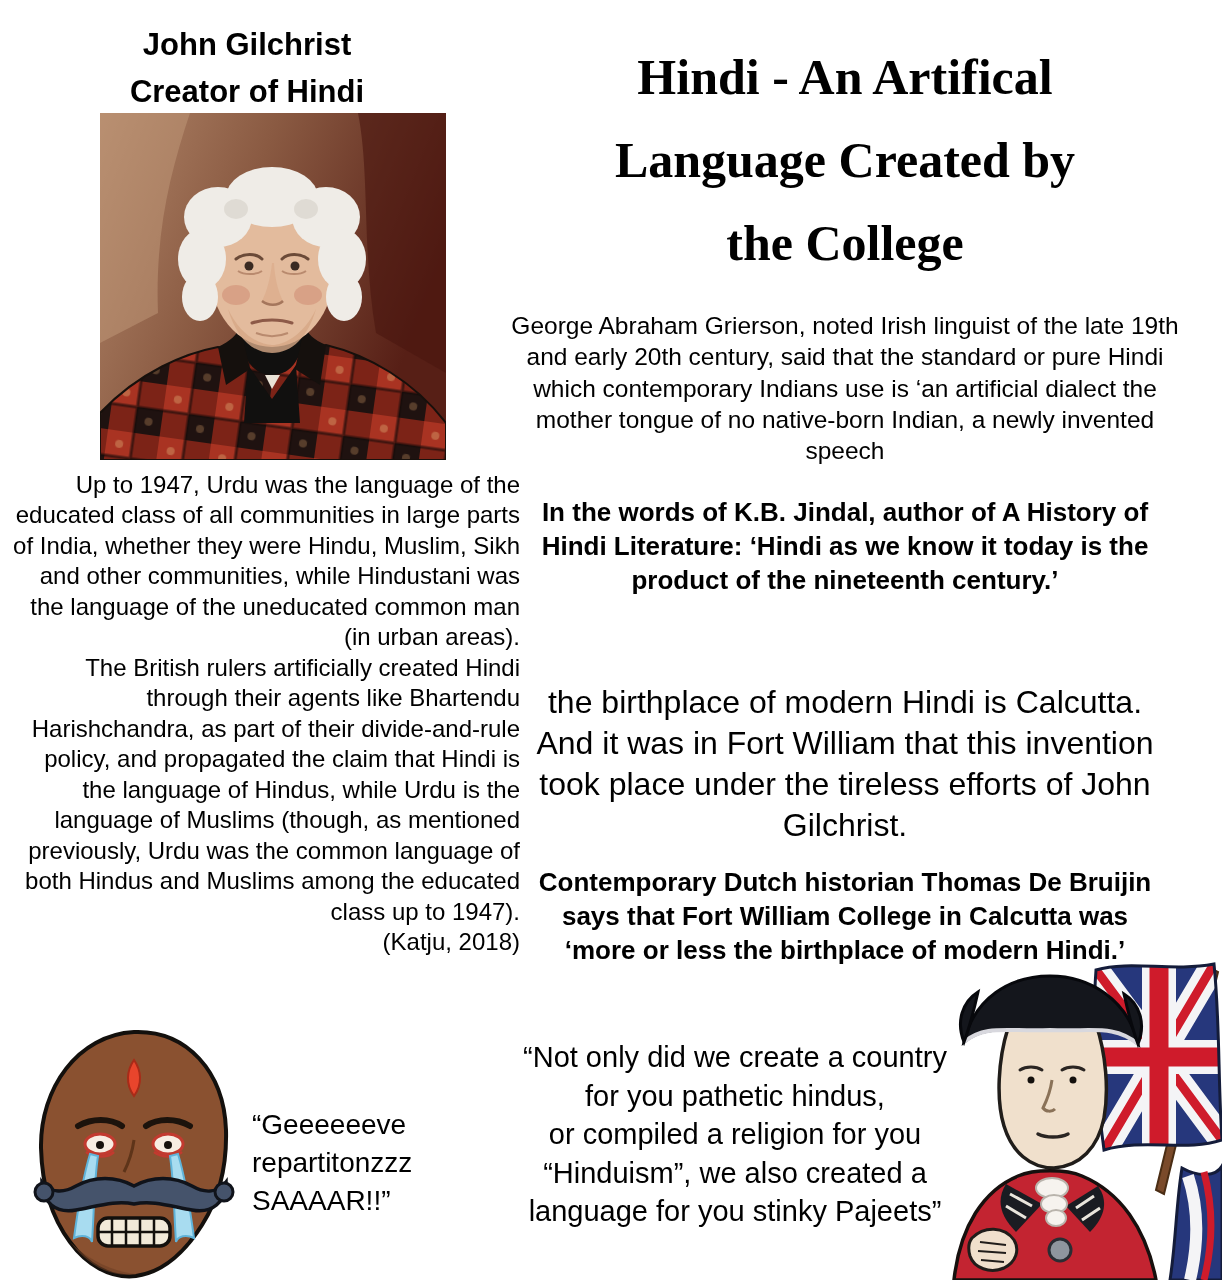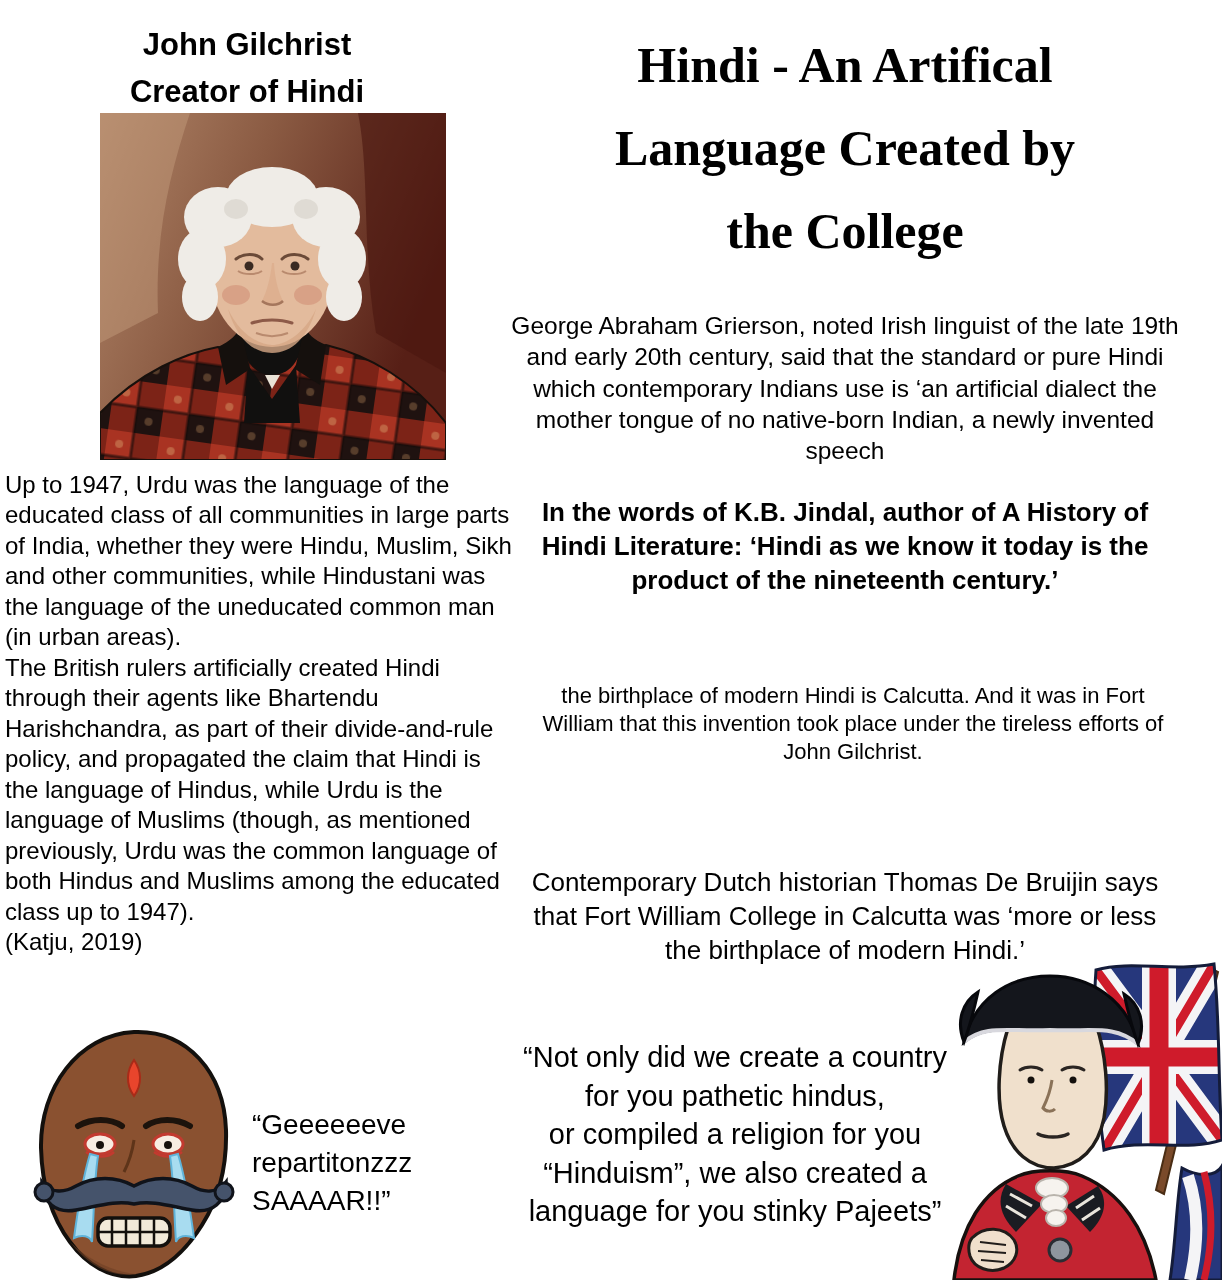--- a/index.html
+++ b/index.html
@@ -6,32 +6,32 @@
   html,body { background:#ffffff; }
   body { font-family:"Liberation Sans","DejaVu Sans",sans-serif; color:#000; }
   .canvas { position:relative; width:1222px; height:1280px; background:#fff; overflow:hidden; }
 
   .gilchrist-heading { position:absolute; left:72px; top:22px; width:350px; text-align:center;
     font-size:31px; font-weight:700; line-height:1.5; }
 
   .portrait { position:absolute; left:100px; top:113px; width:346px; height:347px; }
   .portrait svg { width:100%; height:100%; display:block; }
 
-  .left-body { position:absolute; left:5px; top:470px; width:515px; text-align:left;
+  .left-body { position:absolute; left:5px; top:470px; width:515px; text-align:right;
     font-size:24px; line-height:1.27; }
   .left-body p { margin:0; }
 
-  .main-title { position:absolute; left:500px; top:24px; width:690px; text-align:center;
+  .main-title { position:absolute; left:500px; top:36px; width:690px; text-align:center;
     font-family:"Liberation Serif","DejaVu Serif",serif; font-size:50px; font-weight:700; line-height:1.66; }
 
   .para { position:absolute; text-align:center; }
   .para-grierson  { left:505px; top:310px; width:680px; font-size:24.5px; line-height:1.28;text-align:center; }
   .para-jindal    { left:535px; top:496px; width:620px; font-size:26px; line-height:1.3; font-weight:700; }
-  .para-birthplace{ left:520px; top:682px; width:650px; font-size:22px; line-height:1.28;margin-left:8px; }
-  .para-debruijin { left:525px; top:866px; width:640px; font-size:26px; line-height:1.3; font-weight:400; }
+  .para-birthplace{ left:520px; top:682px; width:650px; font-size:32px; line-height:1.28; }
+  .para-debruijin { left:525px; top:866px; width:640px; font-size:26px; line-height:1.3; font-weight:700; }
 
   .quote-right { position:absolute; left:475px; top:1038px; width:520px; text-align:center;
     font-size:29px; line-height:1.33; }
   .quote-left  { position:absolute; left:252px; top:1106px; width:215px; text-align:left;
     font-size:28px; line-height:1.36; }
 
   .wojak-brown   { position:absolute; left:22px;  top:1022px; width:225px; height:258px; }
   .wojak-redcoat { position:absolute; left:948px; top:962px;  width:274px; height:318px; }
   .wojak-brown svg, .wojak-redcoat svg { width:100%; height:100%; display:block; }
 </style>
@@ -105,21 +105,21 @@
       <path d="M152 210 C164 206 180 206 192 210" stroke="#8d5a48" stroke-width="3" fill="none" stroke-linecap="round"></path>
       <path d="M156 220 C166 224 178 224 188 220" stroke="#b98a6e" stroke-width="2" fill="none"></path>
       <ellipse cx="136" cy="182" rx="14" ry="10" fill="#cf8d72" opacity="0.55"></ellipse>
       <ellipse cx="208" cy="182" rx="14" ry="10" fill="#cf8d72" opacity="0.55"></ellipse>
     </svg>
   </div>
 
   <div class="left-body">
     <p>Up to 1947, Urdu was the language of the educated class of all communities in large parts of India, whether they were Hindu, Muslim, Sikh and other communities, while Hindustani was the language of the uneducated common man (in urban areas).</p>
     <p>The British rulers artificially created Hindi through their agents like Bhartendu Harishchandra, as part of their divide-and-rule policy, and propagated the claim that Hindi is the language of Hindus, while Urdu is the language of Muslims (though, as mentioned previously, Urdu was the common language of both Hindus and Muslims among the educated class up to 1947).</p>
-    <p>(Katju, 2019)</p>
+    <p>(Katju, 2018)</p>
   </div>
 
   <h1 class="main-title">
     <div>Hindi - An Artifical</div>
     <div>Language Created by</div>
     <div>the College</div>
   </h1>
 
   <p class="para para-grierson">George Abraham Grierson, noted Irish linguist of the late 19th and early 20th century, said that the standard or pure Hindi which contemporary Indians use is ‘an artificial dialect the mother tongue of no native-born Indian, a newly invented speech</p>
   <p class="para para-jindal">In the words of K.B. Jindal, author of A History of Hindi Literature: ‘Hindi as we know it today is the product of the nineteenth century.’</p>

